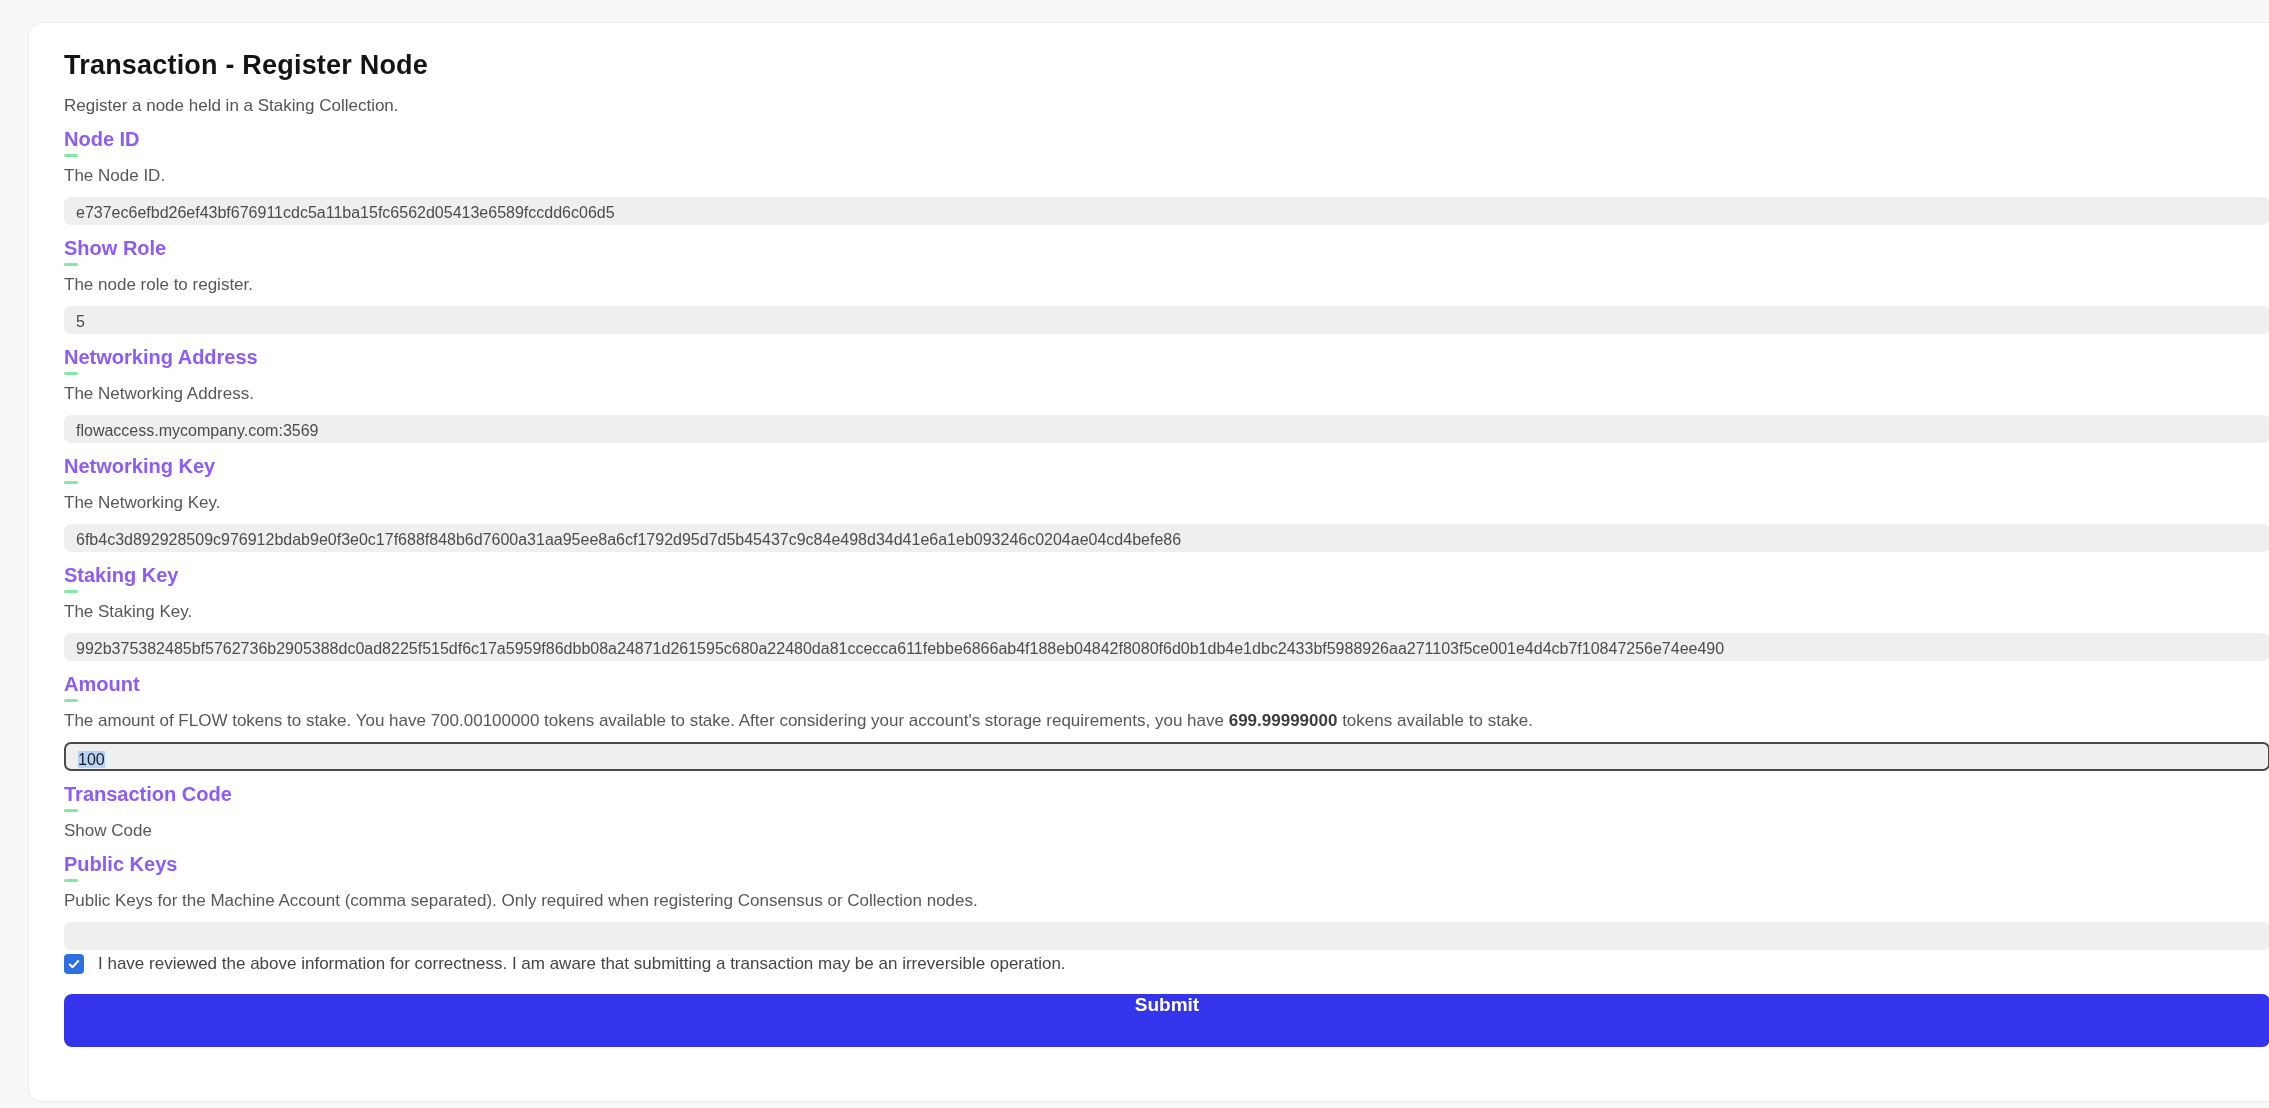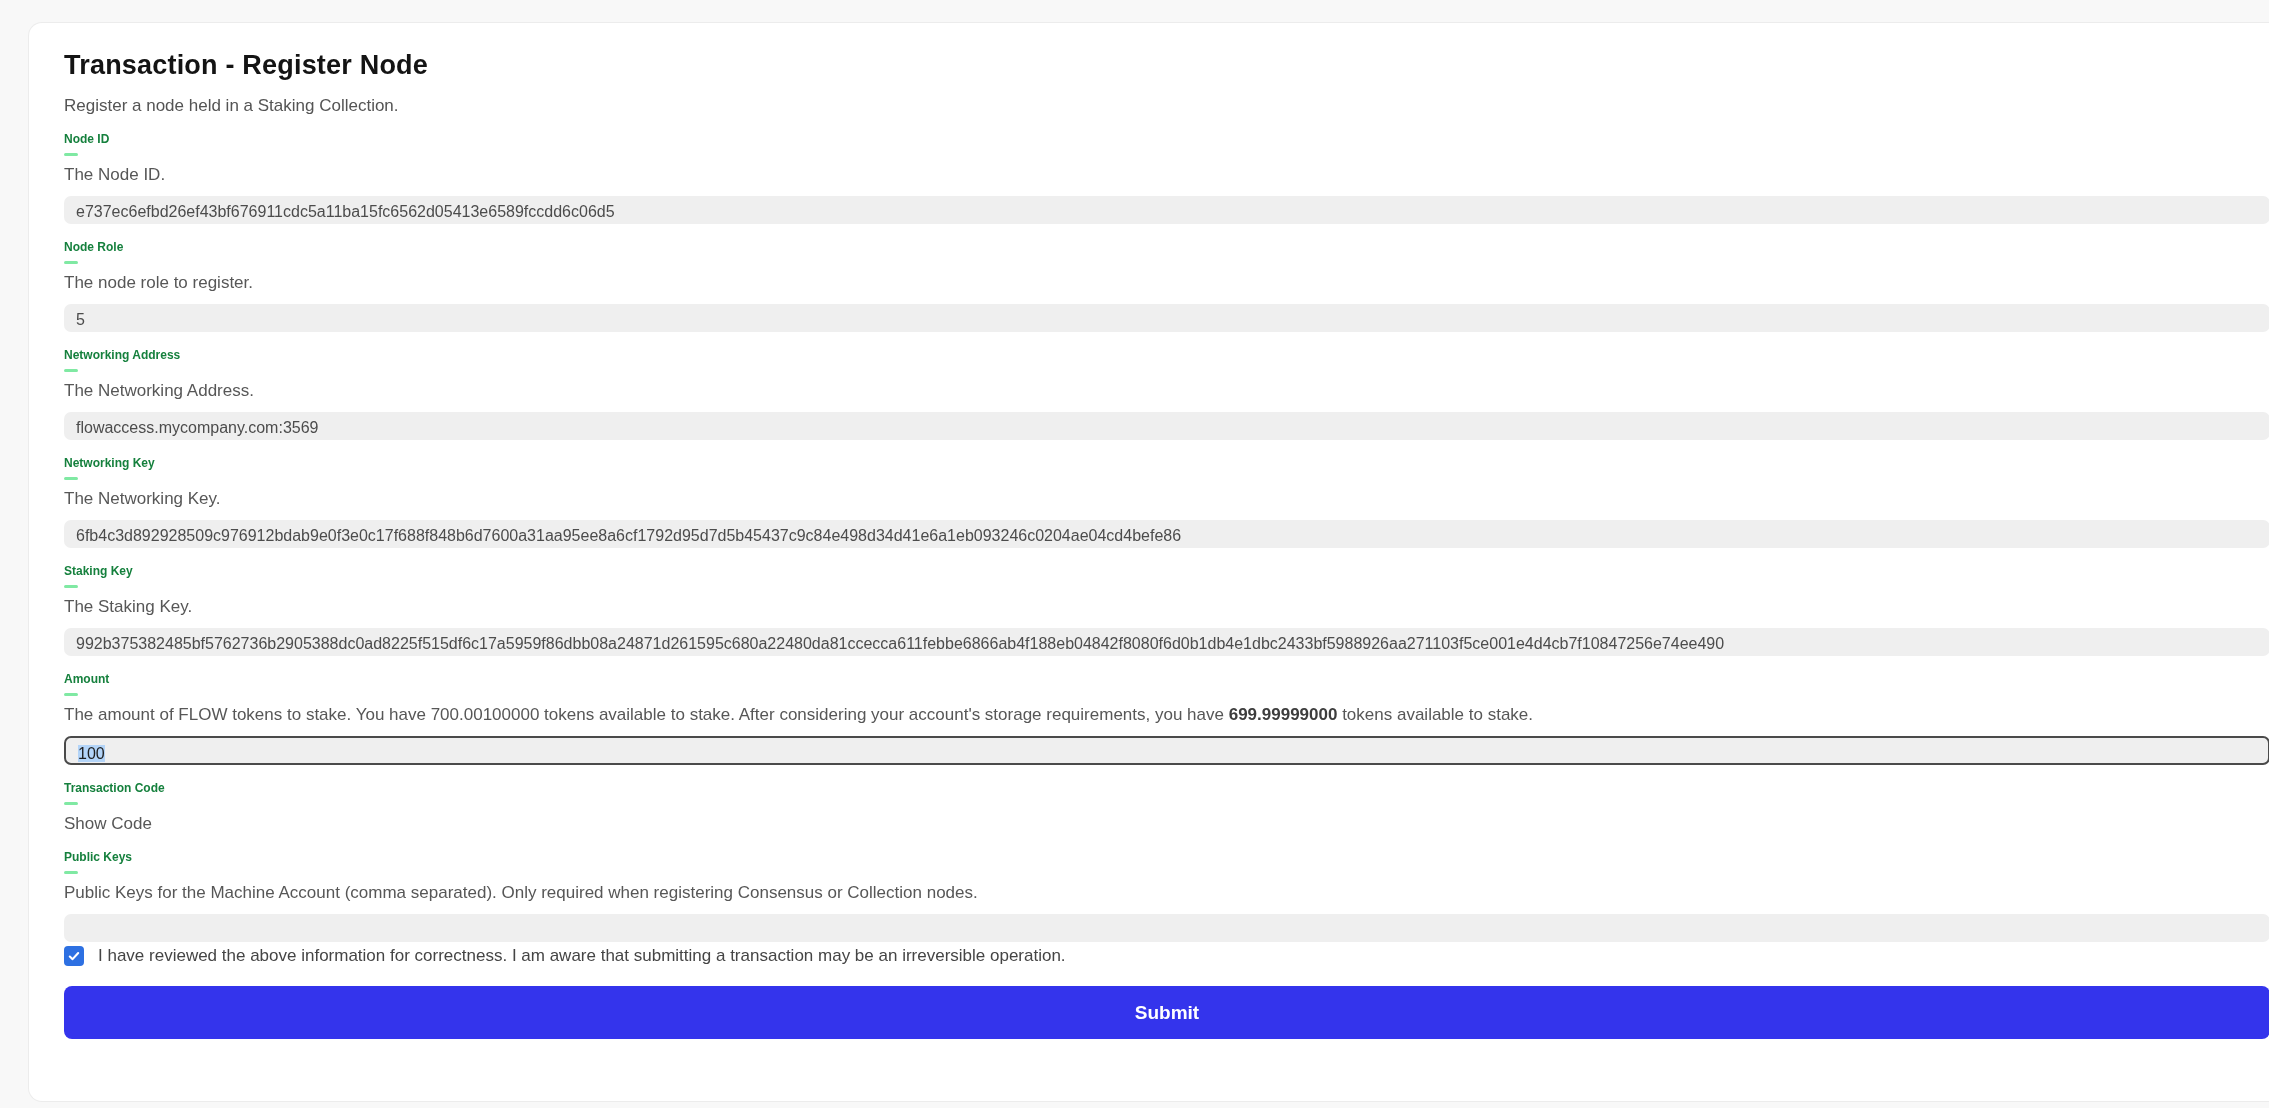--- a/index.html
+++ b/index.html
@@ -32,23 +32,23 @@
     line-height: 32px;
   }
   .page-subtitle {
     margin-top: 14px;
     font-size: 17px;
     color: #545454;
     line-height: 21px;
   }
   .field { margin-top: 13px; }
   .field-label {
-    font-size: 12px;
+    font-size: 20px;
     font-weight: 700;
-    color: #15803d;
+    color: #8b5cf6;
     line-height: 20px;
     display: inline-block;
   }
   .label-bar {
     width: 14px;
     height: 3px;
     margin-top: 4px;
     border-radius: 2px;
     background: #80e9a3;
   }
@@ -119,42 +119,42 @@
   }
   .submit-button {
     margin-top: 20px;
     height: 53px;
     border-radius: 8px;
     background: #3434ec;
     color: #ffffff;
     font-size: 19px;
     font-weight: 700;
     display: flex;
-    align-items: center;
+    align-items: flex-start;
     justify-content: center;
     cursor: pointer;
   }
 </style>
 </head>
 <body>
 
 <div class="card">
 
   <div class="page-title">Transaction - Register Node</div>
   <div class="page-subtitle">Register a node held in a Staking Collection.</div>
 
   <div class="field">
     <span class="field-label">Node ID</span>
     <div class="label-bar"></div>
     <div class="field-desc">The Node ID.</div>
     <div class="text-input">e737ec6efbd26ef43bf676911cdc5a11ba15fc6562d05413e6589fccdd6c06d5</div>
   </div>
 
   <div class="field">
-    <span class="field-label">Node Role</span>
+    <span class="field-label">Show Role</span>
     <div class="label-bar"></div>
     <div class="field-desc">The node role to register.</div>
     <div class="text-input">5</div>
   </div>
 
   <div class="field">
     <span class="field-label">Networking Address</span>
     <div class="label-bar"></div>
     <div class="field-desc">The Networking Address.</div>
     <div class="text-input">flowaccess.mycompany.com:3569</div>

